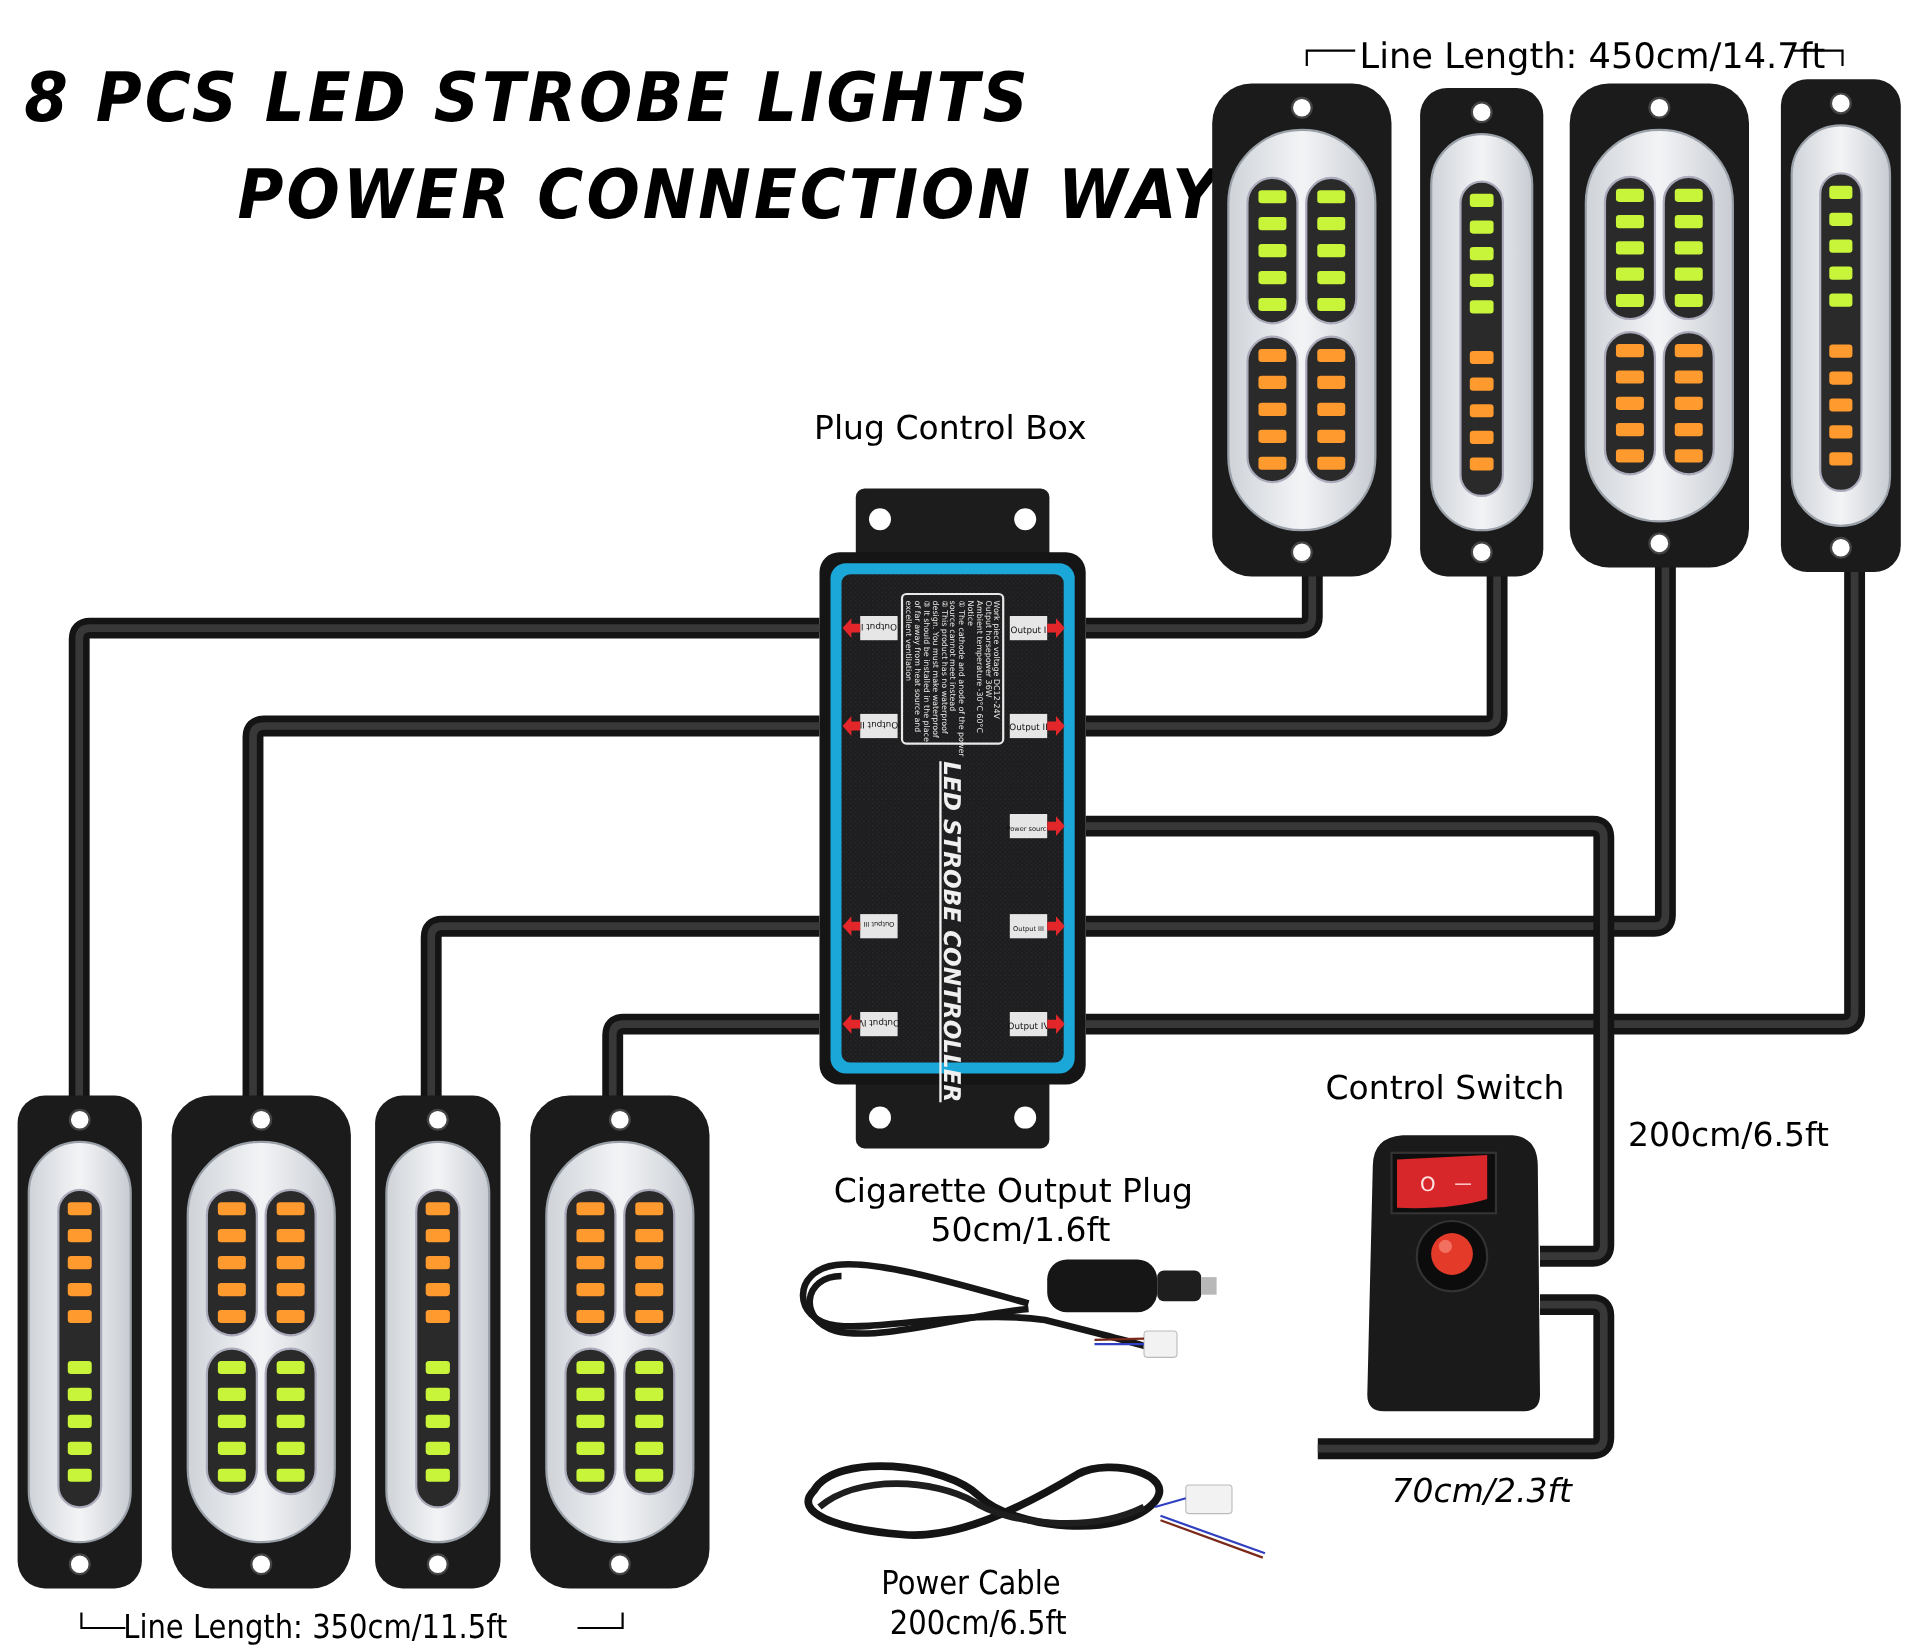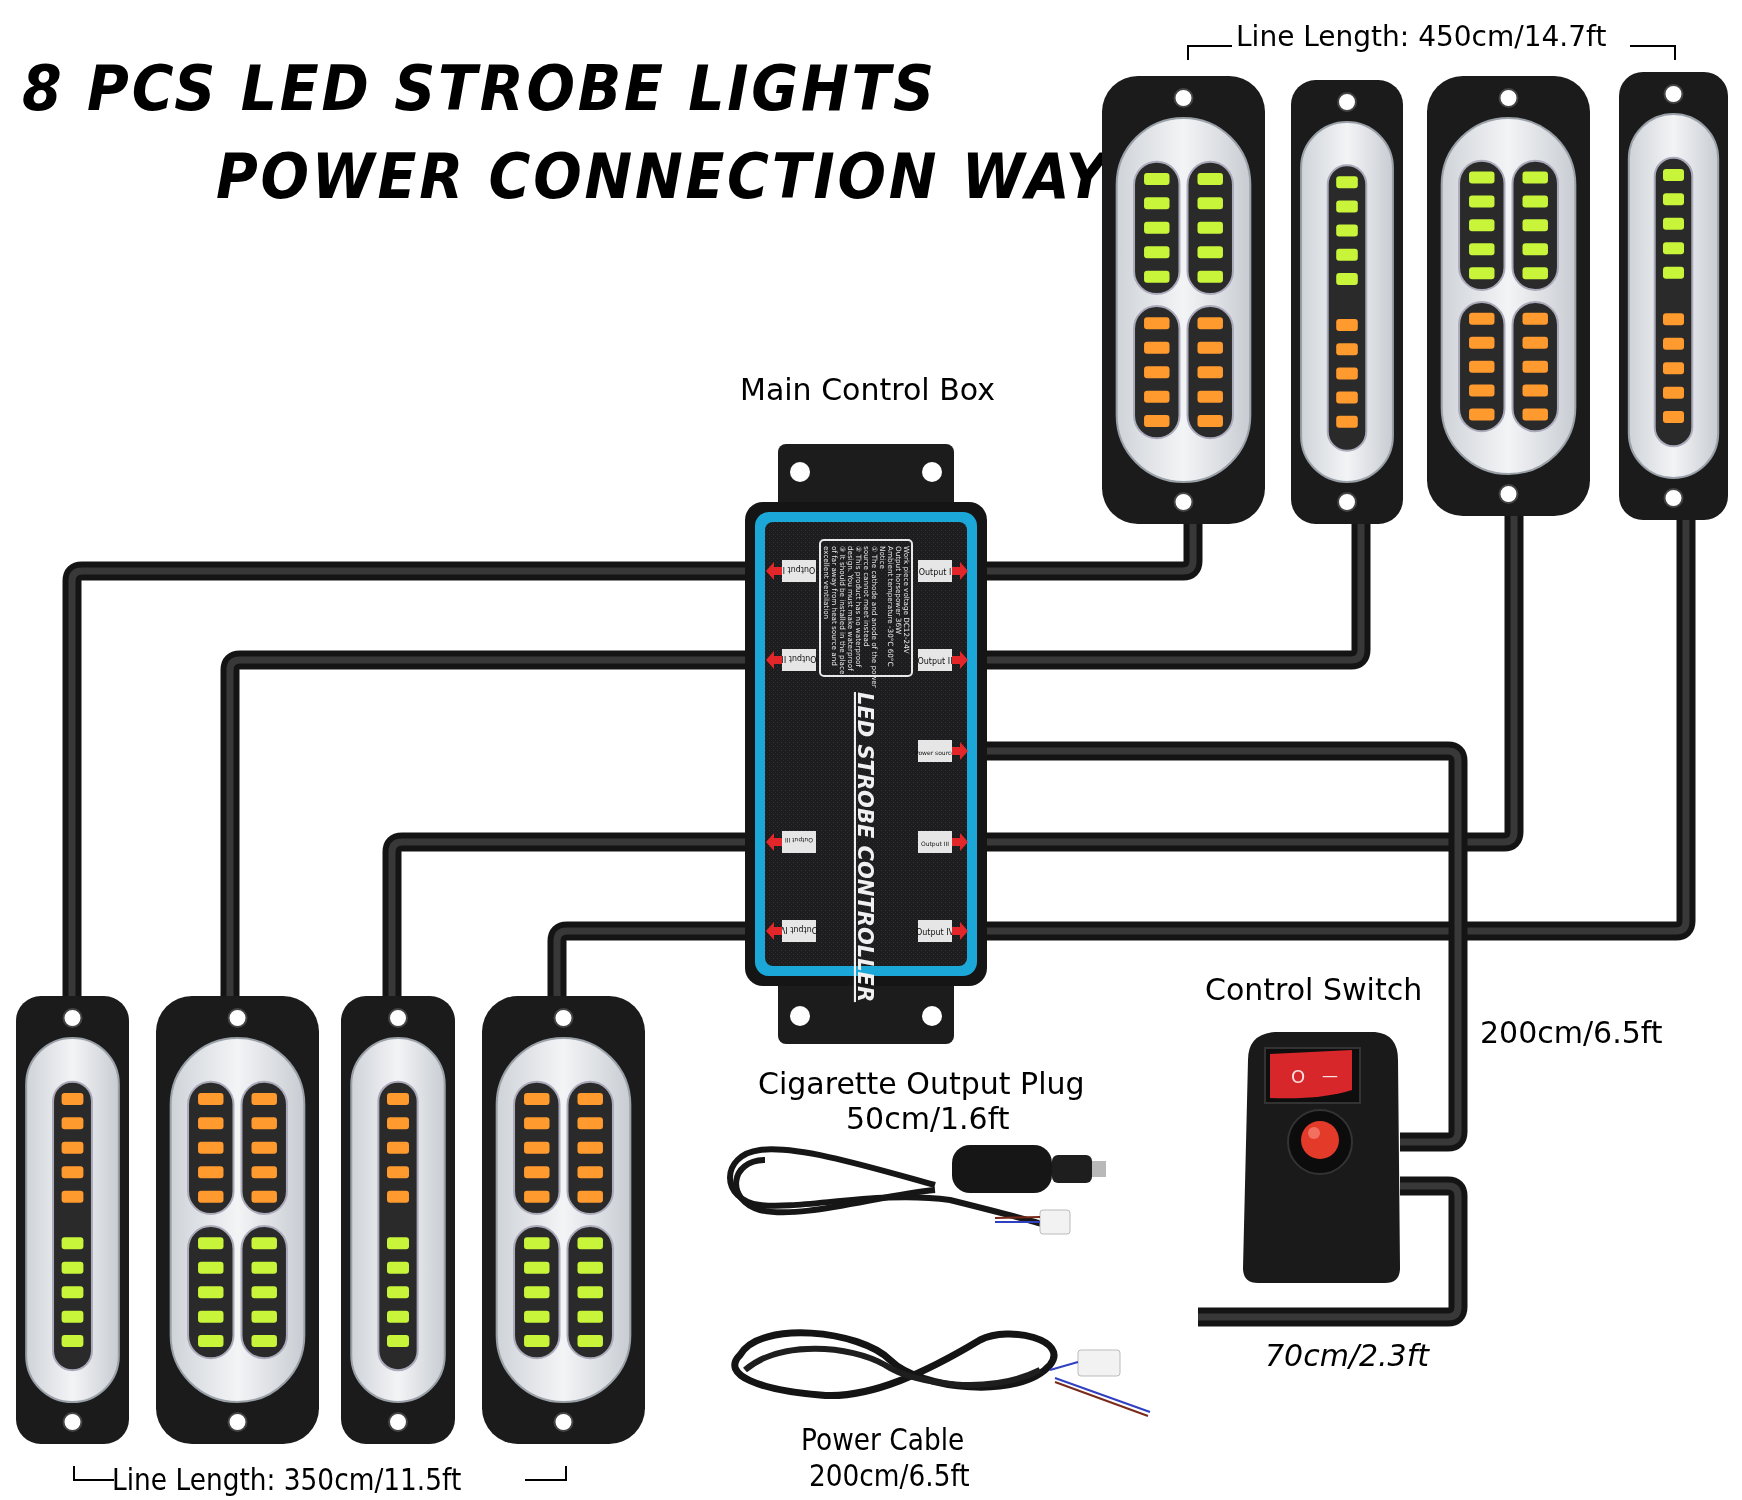--- a/index.html
+++ b/index.html
@@ -359,22 +359,22 @@
   <g stroke="#000" stroke-width="2" fill="none">
     <polyline points="1188,60 1188,46 1232,46"></polyline>
     <polyline points="1630,46 1675,46 1675,60"></polyline>
   </g>
   <g stroke="#000" stroke-width="2" fill="none">
     <polyline points="74,1466 74,1480 114,1480"></polyline>
     <polyline points="525,1480 566,1480 566,1466"></polyline>
   </g>
 </svg>
 
-<div class="abs label" style="left:1236px;top:20px;font-size:28px;">Line Length: 450cm/14.7ft</div>
-<div class="abs label" style="left:740px;top:372px;">Main Control Box</div>
+<div class="abs label" style="left:1236px;top:32px;font-size:32px;">Line Length: 450cm/14.7ft</div>
+<div class="abs label" style="left:740px;top:372px;">Plug Control Box</div>
 <div class="abs label" style="left:1205px;top:972px;text-align:right;">Control Switch</div>
 <div class="abs label" style="left:1480px;top:1015px;">200cm/6.5ft</div>
 <div class="abs label" style="left:758px;top:1066px;">Cigarette Output Plug</div>
 <div class="abs label" style="left:846px;top:1101px;">50cm/1.6ft</div>
 <div class="abs label" style="left:1265px;top:1338px;font-style:italic;">70cm/2.3ft</div>
 <div class="abs label cond" style="left:790px;top:1422px;">Power Cable</div>
 <div class="abs label cond" style="left:798px;top:1458px;">200cm/6.5ft</div>
 <div class="abs label cond" style="left:112px;top:1462px;transform-origin:left top;">Line Length: 350cm/11.5ft</div>
 
 </body></html>

